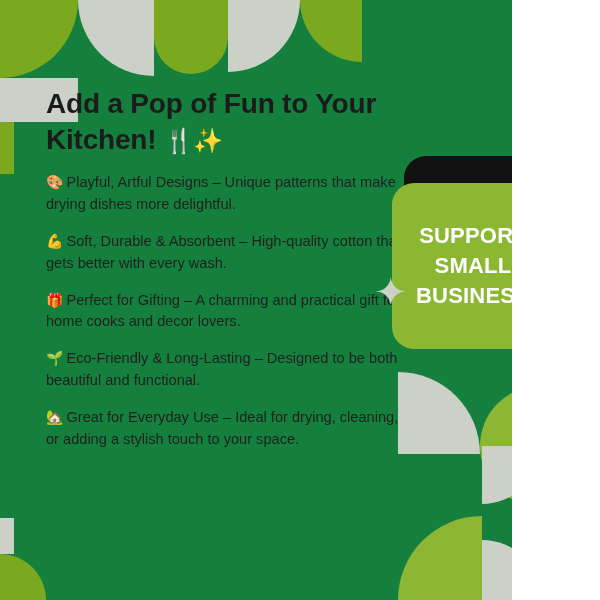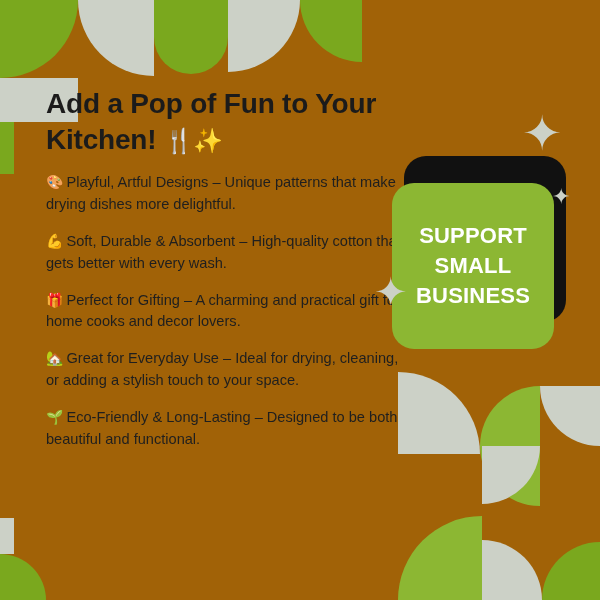--- a/index.html
+++ b/index.html
@@ -8,23 +8,23 @@
   }
   body {
     width: 600px;
     height: 600px;
     background: #ffffff;
     font-family: "Liberation Sans", sans-serif;
     overflow: hidden;
   }
   #canvas {
     position: relative;
-    width: 600px;
+    width: 512px;
     height: 600px;
-    background: #a16207;
+    background: #15803d;
     overflow: hidden;
   }
 
   
   .shape { position: absolute; }
 
   
   .tl-green-quarter {
     left: 0; top: 0;
     width: 78px; height: 78px;
@@ -238,24 +238,24 @@
     <div class="bullet">
       <span class="bico">🎨</span><span>Playful, Artful Designs – Unique patterns that make drying dishes more delightful.</span>
     </div>
     <div class="bullet">
       <span class="bico">💪</span><span>Soft, Durable &amp; Absorbent – High-quality cotton that gets better with every wash.</span>
     </div>
     <div class="bullet">
       <span class="bico">🎁</span><span>Perfect for Gifting – A charming and practical gift for home cooks and decor lovers.</span>
     </div>
     <div class="bullet">
+      <span class="bico">🌱</span><span>Eco-Friendly &amp; Long-Lasting – Designed to be both beautiful and functional.</span>
+    </div>
+    <div class="bullet">
       <span class="bico">🏡</span><span>Great for Everyday Use – Ideal for drying, cleaning, or adding a stylish touch to your space.</span>
-    </div>
-    <div class="bullet">
-      <span class="bico">🌱</span><span>Eco-Friendly &amp; Long-Lasting – Designed to be both beautiful and functional.</span>
     </div>
   </div>
 
   <div class="sparkle sparkle-1">✦</div>
   <div class="badge-shadow"></div>
   <div class="badge">
     <div class="badge-text">SUPPORT SMALL BUSINESS</div>
   </div>
   <div class="sparkle sparkle-2">✦</div>
   <div class="sparkle sparkle-3">✦</div>

